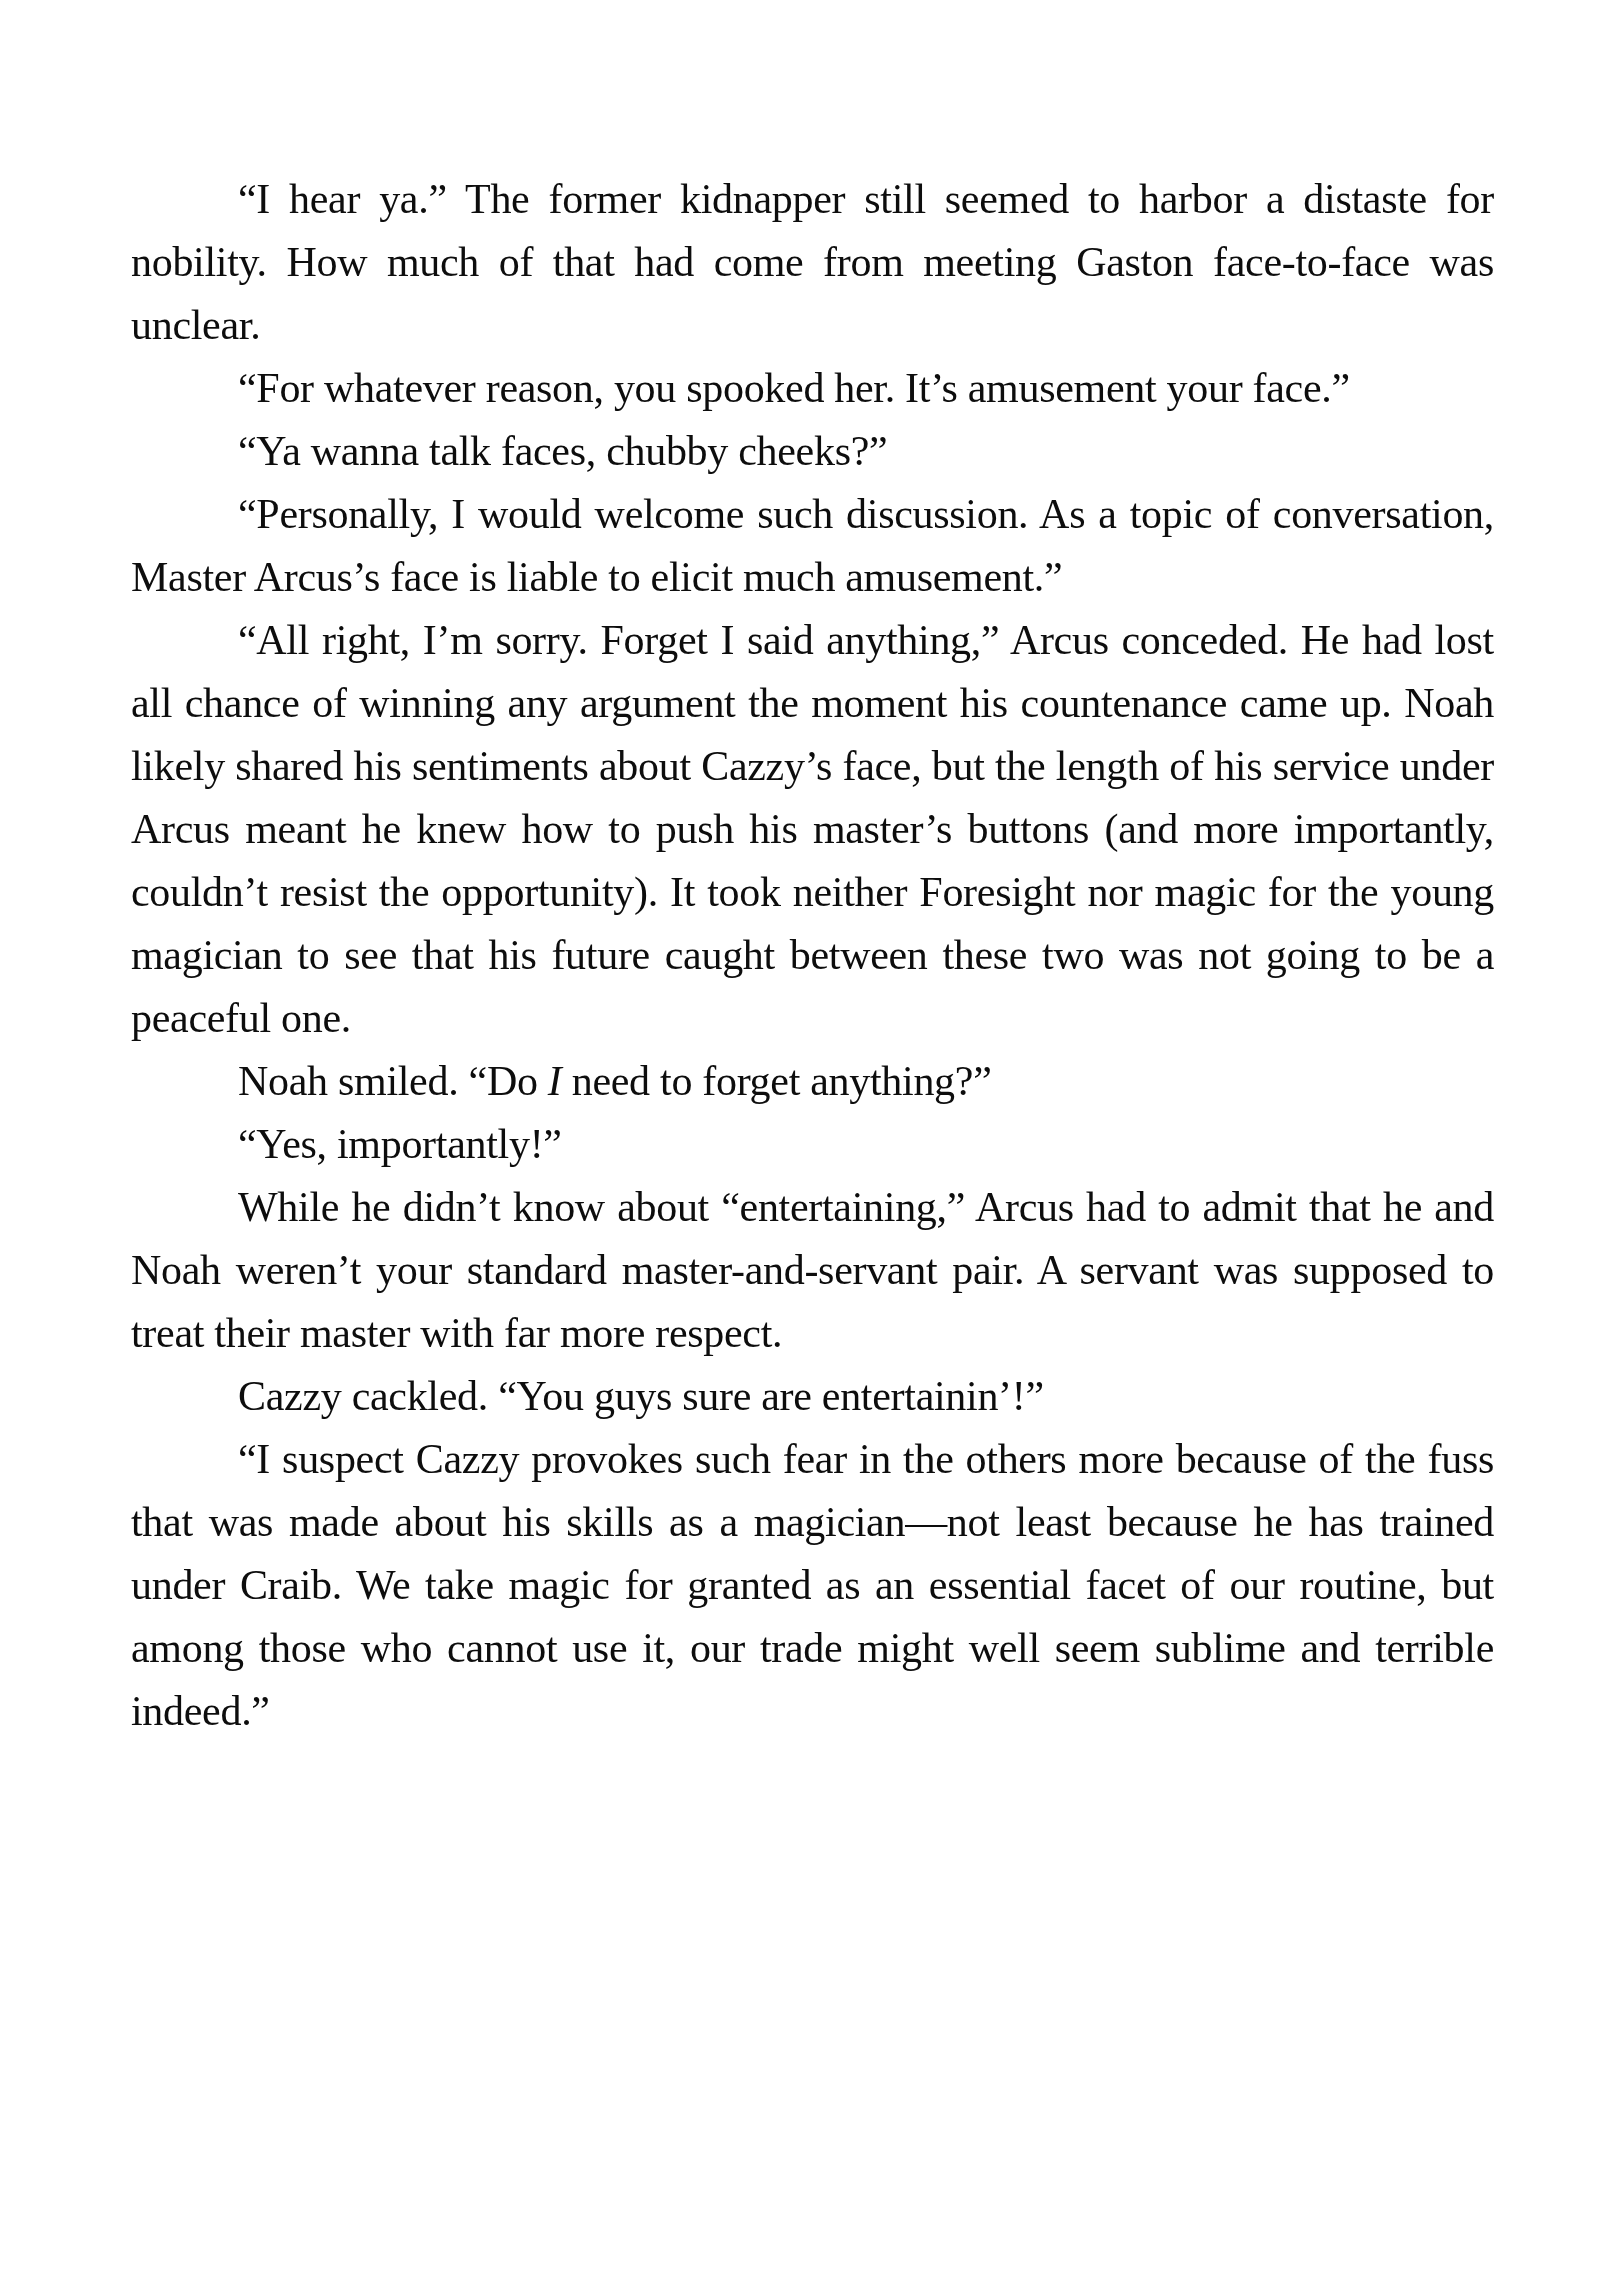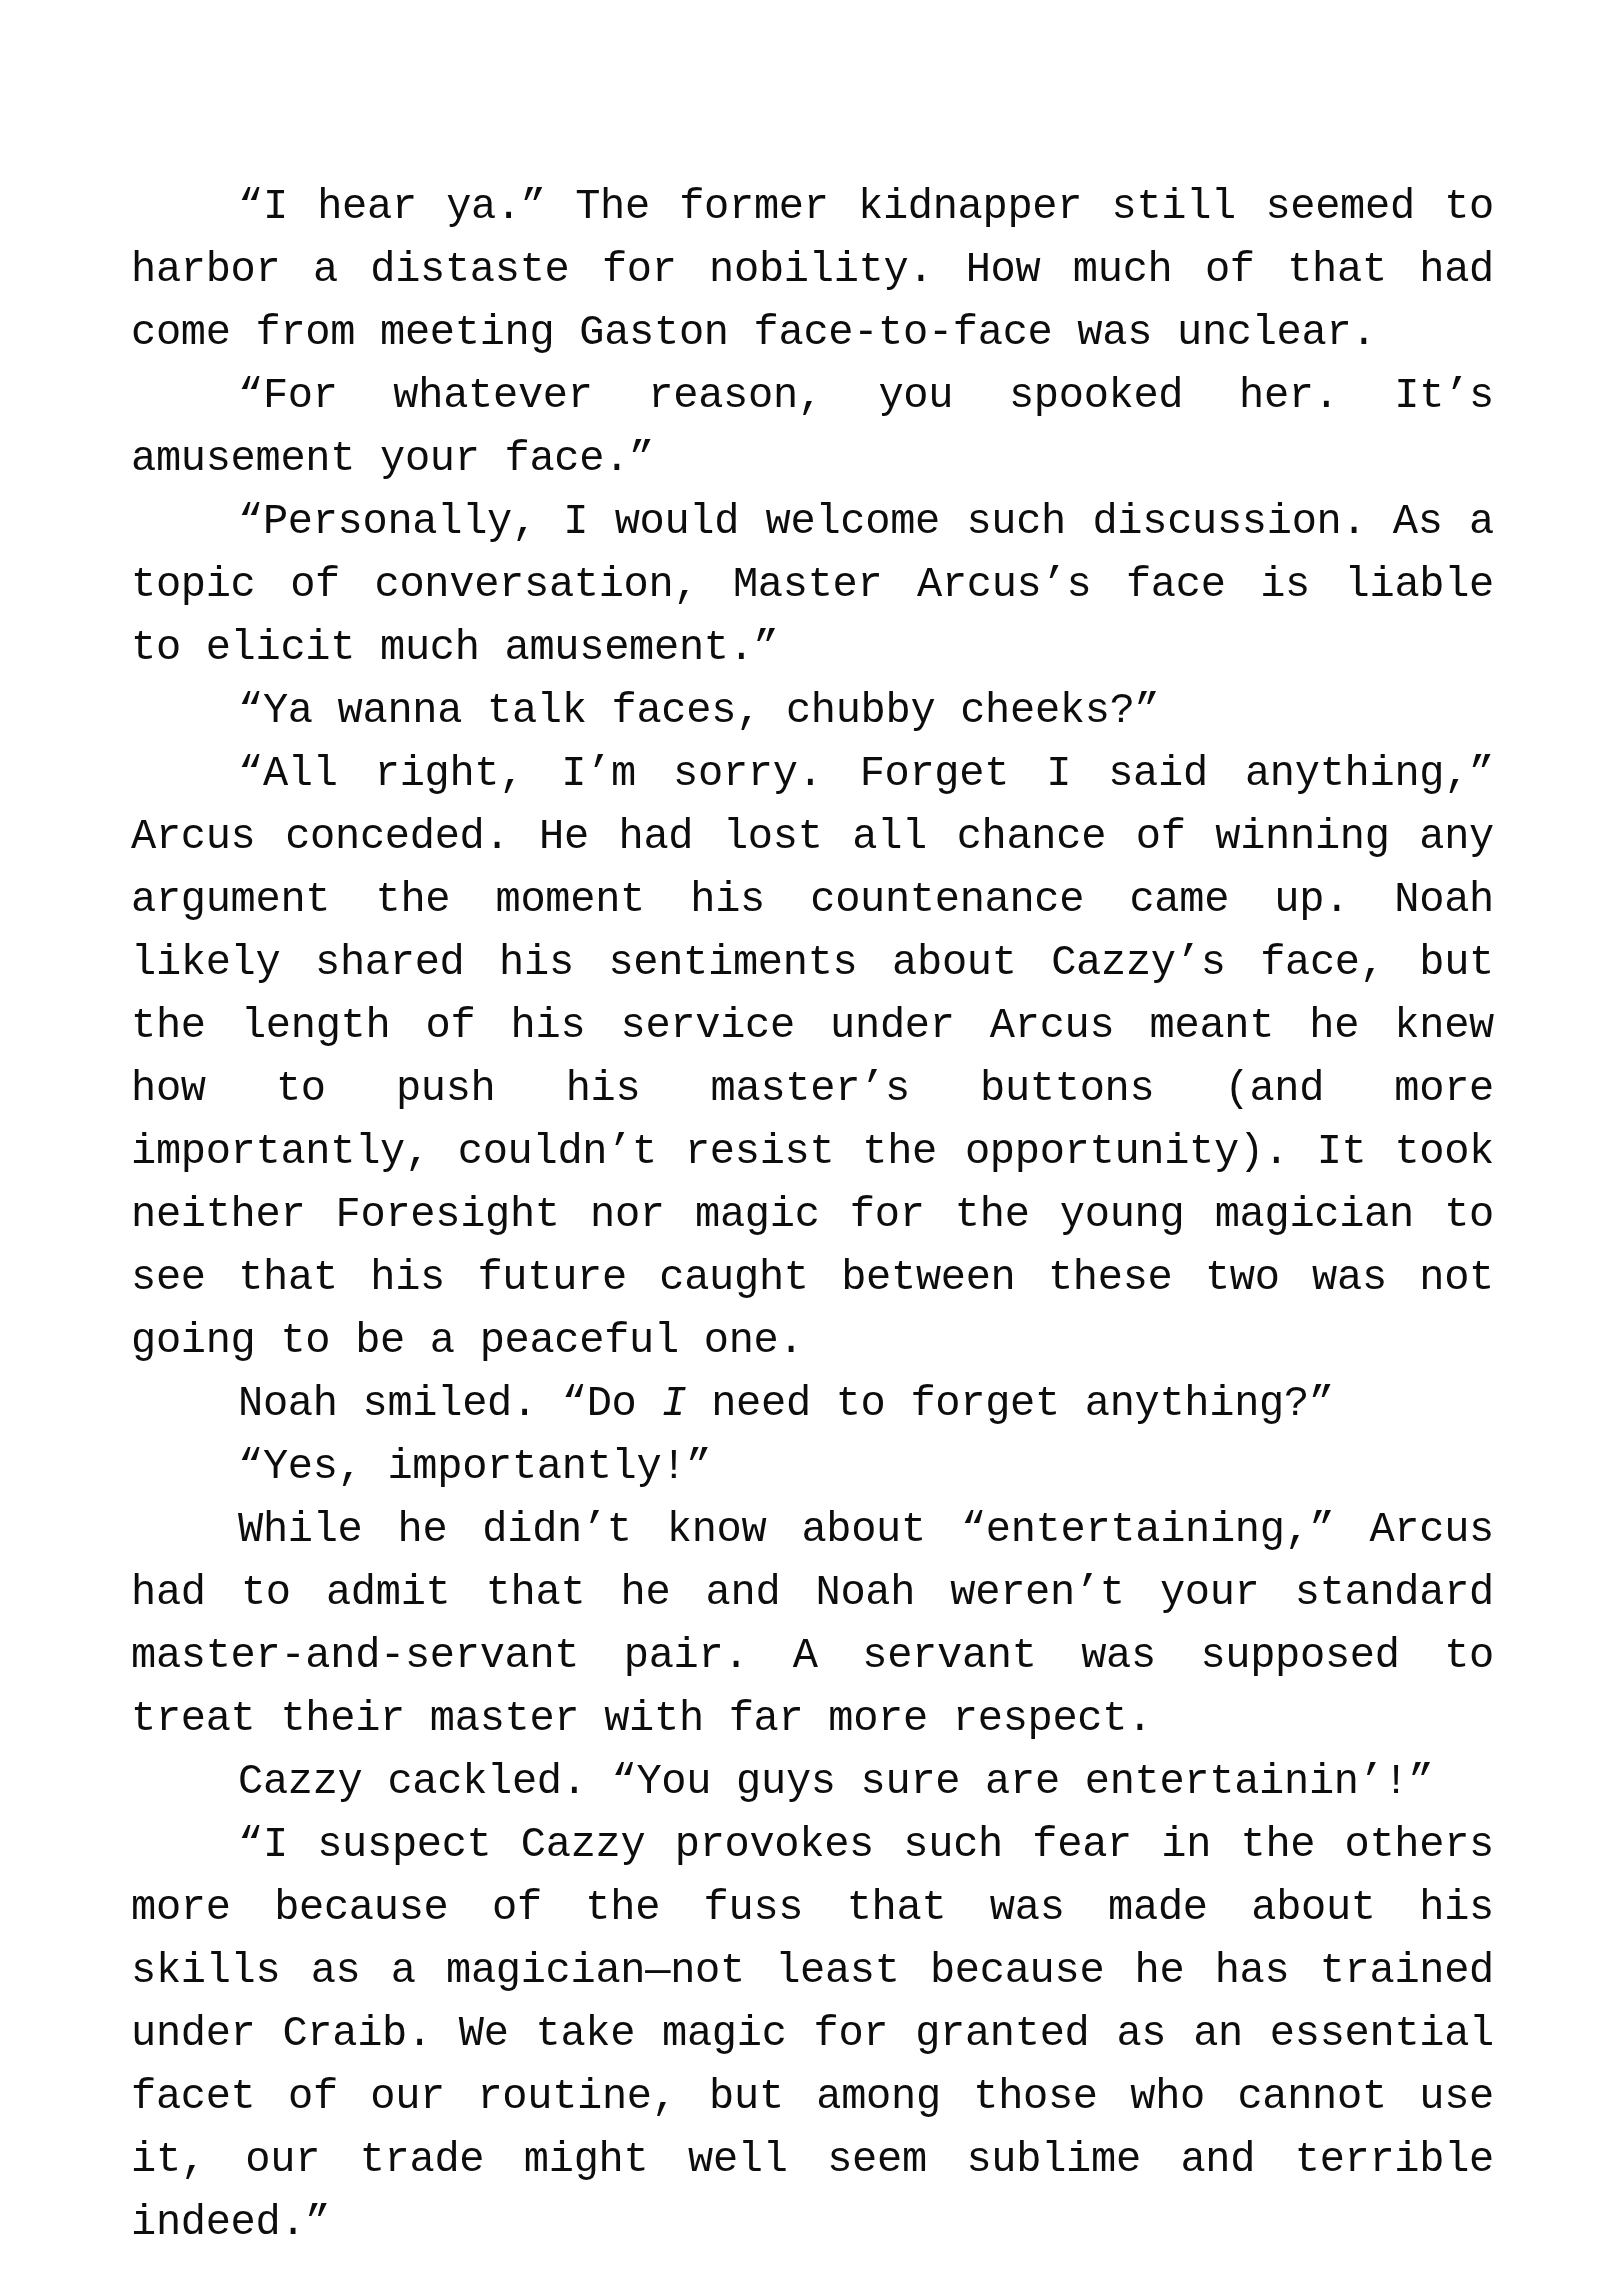--- a/index.html
+++ b/index.html
@@ -14,23 +14,23 @@
     overflow: hidden;
   }
   .page {
     position: absolute;
     inset: 0;
     background: #ffffff;
   }
   .text-block {
     position: absolute;
     left: 131px;
-    top: 176px;
+    top: 168px;
     width: 1363px;
-    font-family: Liberation Mono, monospace;
+    font-family: Liberation Serif, serif;
     font-size: 42px;
     line-height: 63px;
     color: #0d0d0d;
     text-align: justify;
     letter-spacing: -0.3px;
   }
   .text-block p {
     margin: 0;
     padding: 0;
     text-indent: 107px;
@@ -39,22 +39,22 @@
     font-style: italic;
   }
 </style>
 </head>
 <body>
 
 <div class="page">
   <div class="text-block">
     <p>“I hear ya.” The former kidnapper still seemed to harbor a distaste for nobility. How much of that had come from meeting Gaston face-to-face was unclear.</p>
     <p>“For whatever reason, you spooked her. It’s amusement your face.”</p>
+    <p>“Ya wanna talk faces, chubby cheeks?”</p>
     <p>“Personally, I would welcome such discussion. As a topic of conversation, Master Arcus’s face is liable to elicit much amusement.”</p>
-    <p>“Ya wanna talk faces, chubby cheeks?”</p>
     <p>“All right, I’m sorry. Forget I said anything,” Arcus conceded. He had lost all chance of winning any argument the moment his countenance came up. Noah likely shared his sentiments about Cazzy’s face, but the length of his service under Arcus meant he knew how to push his master’s buttons (and more importantly, couldn’t resist the opportunity). It took neither Foresight nor magic for the young magician to see that his future caught between these two was not going to be a peaceful one.</p>
     <p>
       <span>Noah smiled. “Do </span><span class="em-italic">I</span><span> need to forget anything?”</span>
     </p>
     <p>“Yes, importantly!”</p>
     <p>While he didn’t know about “entertaining,” Arcus had to admit that he and Noah weren’t your standard master-and-servant pair. A servant was supposed to treat their master with far more respect.</p>
     <p>Cazzy cackled. “You guys sure are entertainin’!”</p>
     <p>“I suspect Cazzy provokes such fear in the others more because of the fuss that was made about his skills as a magician—not least because he has trained under Craib. We take magic for granted as an essential facet of our routine, but among those who cannot use it, our trade might well seem sublime and terrible indeed.”</p>
   </div>
 </div>

